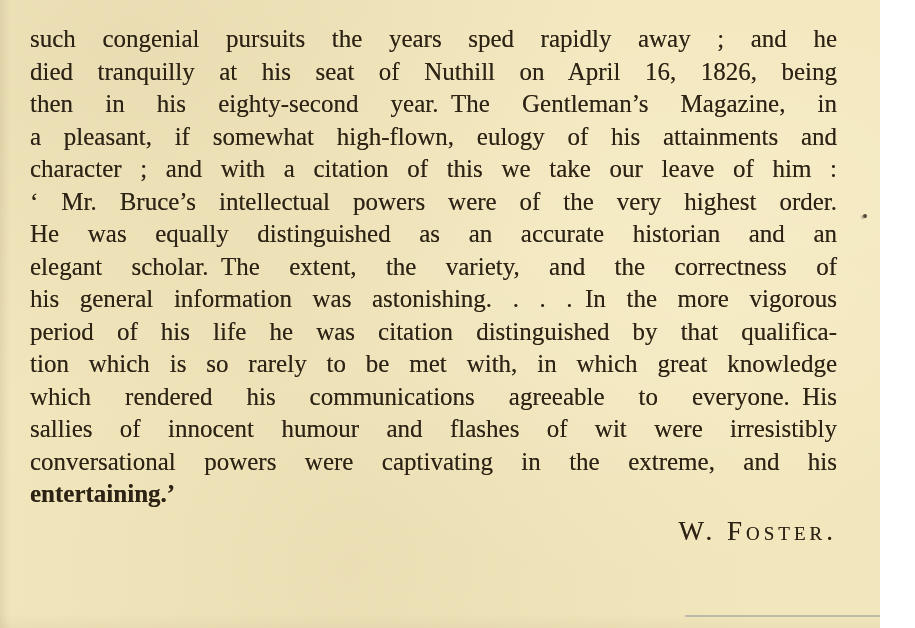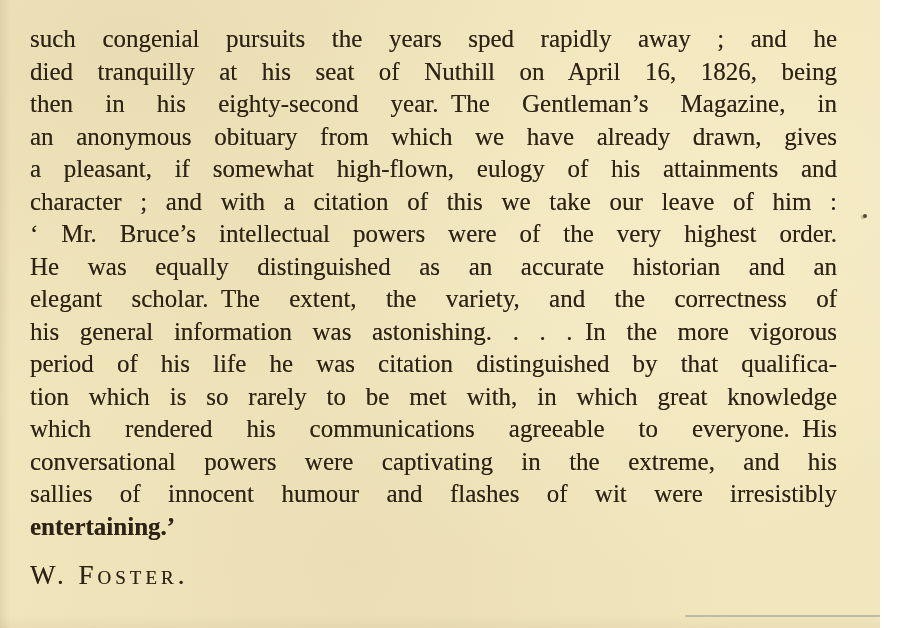--- a/index.html
+++ b/index.html
@@ -40,24 +40,25 @@
     white-space: normal;
     text-shadow: 0 0 0.5px rgba(44,35,21,0.55);
   }
   .line.last {
     text-align-last: left;
     font-weight: bold;
   }
   .italic {
   }
   .signature {
+    text-align: right;
     font-variant: small-caps;
     letter-spacing: 4px;
     font-size: 27px;
-    margin-top: 16px;
+    margin-top: 4px;
     text-shadow: 0 0 0.5px rgba(44,35,21,0.55);
   }
   .scan-artifact-line {
     position: absolute;
     right: 0;
     bottom: 11px;
     width: 195px;
     height: 2px;
     background: rgba(98,108,138,0.35);
     border-radius: 1px;
@@ -74,30 +75,29 @@
   }
 </style>
 </head>
 <body>
 
 <div class="book-page">
   <div class="text-block" id="text-block">
       <div class="line"><span>such congenial pursuits the years sped rapidly away ; and he</span></div>
       <div class="line"><span>died tranquilly at his seat of Nuthill on April 16, 1826, being</span></div>
       <div class="line"><span>then in his eighty-second year. The </span><span class="italic">Gentleman’s Magazine</span><span>, in</span></div>
-      <div class="line"><span>an anonymous obituary from which we have already drawn, gives</span></div>
       <div class="line"><span>a pleasant, if somewhat high-flown, eulogy of his attainments and</span></div>
       <div class="line"><span>character ; and with a citation of this we take our leave of him :</span></div>
       <div class="line"><span>‘ Mr. Bruce’s intellectual powers were of the very highest order.</span></div>
       <div class="line"><span>He was equally distinguished as an accurate historian and an</span></div>
       <div class="line"><span>elegant scholar. The extent, the variety, and the correctness of</span></div>
       <div class="line"><span>his general information was astonishing. . . . In the more vigorous</span></div>
       <div class="line"><span>period of his life he was citation distinguished by that qualifica-</span></div>
       <div class="line"><span>tion which is so rarely to be met with, in which great knowledge</span></div>
       <div class="line"><span>which rendered his communications agreeable to everyone. His</span></div>
+      <div class="line"><span>sallies of innocent humour and flashes of wit were irresistibly</span></div>
       <div class="line"><span>conversational powers were captivating in the extreme, and his</span></div>
-      <div class="line"><span>sallies of innocent humour and flashes of wit were irresistibly</span></div>
       <div class="line last"><span>entertaining.’</span></div>
     </div>
   <div class="signature">W. Foster.</div>
   <div class="scan-artifact-line"></div>
   <div class="ink-speck"></div>
 </div>
 
 </body></html>

